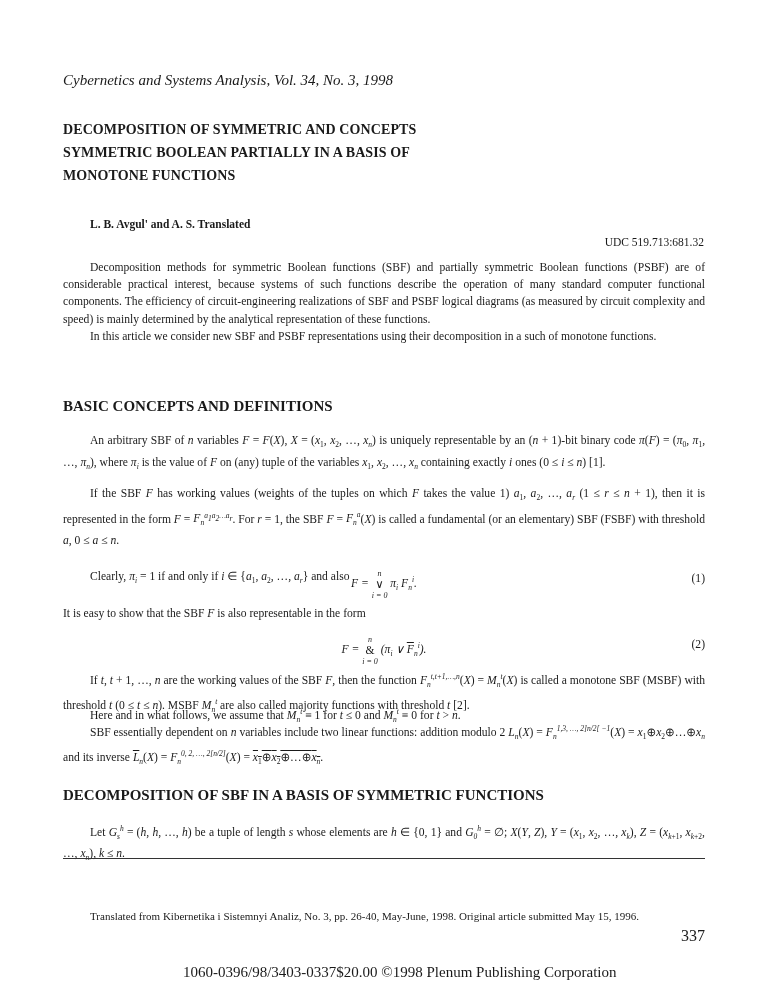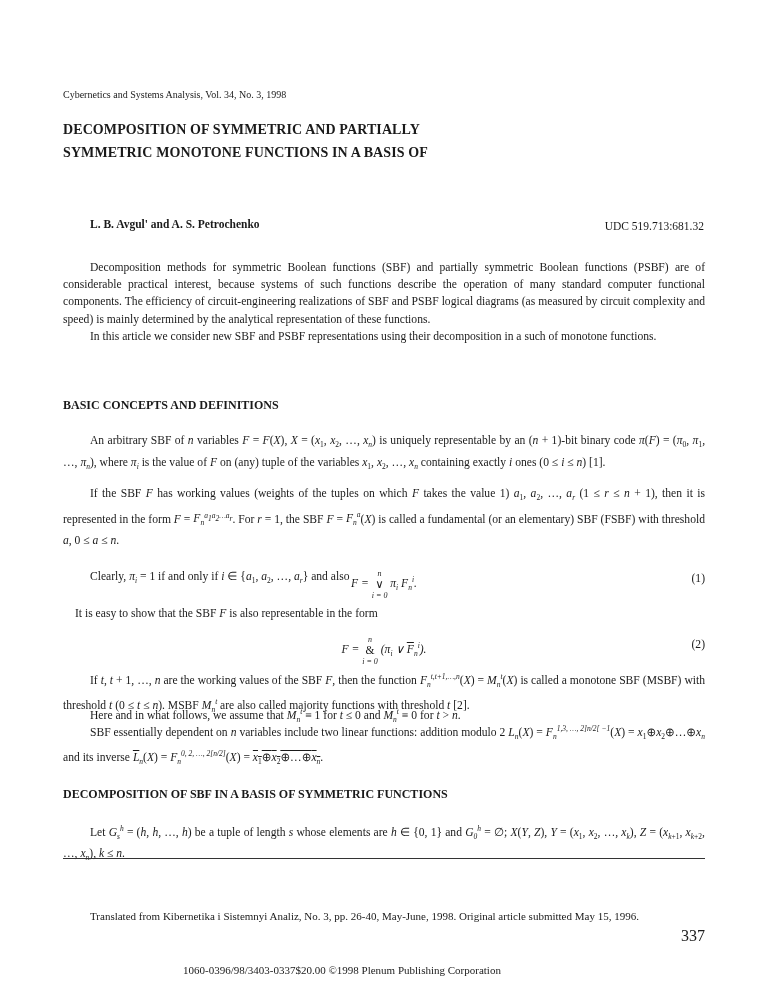--- a/index.html
+++ b/index.html
@@ -1,68 +1,69 @@
 <!DOCTYPE html>
 <html><head>
 <meta charset="utf-8">
 <style>
   html, body { margin: 0; padding: 0; background: #ffffff; }
   body { width: 768px; height: 994px; position: relative; overflow: hidden;
          font-family: "Liberation Serif", serif; color: #1a1a1a; }
   .abs { position: absolute; }
-  .journal { left: 63px; top: 89px; font-size: 10px; }
+  .journal { left: 63px; top: 72px; font-size: 15px; font-style: italic; }
   .title { left: 63px; top: 118px; font-size: 14px; font-weight: bold; line-height: 23px; letter-spacing: 0.1px; }
   .authors { left: 90px; top: 218px; font-size: 11.5px; font-weight: bold; }
-  .udc { right: 64px; top: 220px; font-size: 11.5px; }
+  .udc { right: 64px; top: 236px; font-size: 11.5px; }
   .body { left: 63px; width: 642px; font-size: 11.6px; line-height: 17.2px; text-align: justify; }
   .indent { text-indent: 27px; }
-  .heading { left: 63px; font-size: 12px; font-weight: bold; }
+  .heading { left: 63px; font-size: 15px; font-weight: bold; }
   .eq { left: 63px; width: 642px; font-size: 11.6px; }
   .eq .formula { position: absolute; left: 0; right: 0; text-align: center; font-style: italic; }
   .eq .num { position: absolute; right: 0; }
   .big { display: inline-block; text-align: center; vertical-align: middle; line-height: 11px; font-style: normal; }
   .big small { display: block; font-size: 8px; font-style: italic; }
   .rule { left: 63px; width: 642px; top: 858px; border-top: 1.6px solid #333; }
   .foot { left: 63px; width: 642px; top: 908px; font-size: 11px; line-height: 17.2px; text-align: justify; }
-  .copyright { left: 183px; top: 964px; font-size: 11px; }
+  .copyright { left: 183px; top: 964px; font-size: 15px; }
   .pagenum { right: 63px; top: 927px; font-size: 16px; }
   i { font-style: italic; }
   sub, sup { font-size: 7.5px; }
   .ov { text-decoration: overline; }
 </style>
 </head>
 <body>
 
 <div class="abs journal">Cybernetics and Systems Analysis, Vol. 34, No. 3, 1998</div>
 
 <div class="abs title">
-  <div>DECOMPOSITION OF SYMMETRIC AND PARTIALLY</div>
-  <div>SYMMETRIC MONOTONE FUNCTIONS IN A BASIS OF</div>
+  <div>DECOMPOSITION OF SYMMETRIC AND CONCEPTS</div>
+  <div>SYMMETRIC BOOLEAN PARTIALLY IN A BASIS OF</div>
+  <div>MONOTONE FUNCTIONS</div>
 </div>
 
-<div class="abs authors">L. B. Avgul' and A. S. Petrochenko</div>
+<div class="abs authors">L. B. Avgul' and A. S. Translated</div>
 <div class="abs udc">UDC 519.713:681.32</div>
 
 <div class="abs body indent" style="top:259px;">Decomposition methods for symmetric Boolean functions (SBF) and partially symmetric Boolean functions (PSBF) are of considerable practical interest, because systems of such functions describe the operation of many standard computer functional components. The efficiency of circuit-engineering realizations of SBF and PSBF logical diagrams (as measured by circuit complexity and speed) is mainly determined by the analytical representation of these functions.</div>
 <div class="abs body indent" style="top:328px;">In this article we consider new SBF and PSBF representations using their decomposition in a such of monotone functions.</div>
 
 <div class="abs heading" style="top:398px;">BASIC CONCEPTS AND DEFINITIONS</div>
 
 <div class="abs body indent" style="top:432px;">An arbitrary SBF of <i>n</i> variables <i>F</i> = <i>F</i>(<i>X</i>), <i>X</i> = (<i>x</i><sub>1</sub>, <i>x</i><sub>2</sub>, …, <i>x<sub>n</sub></i>) is uniquely representable by an (<i>n</i> + 1)-bit binary code <i>π</i>(<i>F</i>) = (<i>π</i><sub>0</sub>, <i>π</i><sub>1</sub>, …, <i>π<sub>n</sub></i>), where <i>π<sub>i</sub></i> is the value of <i>F</i> on (any) tuple of the variables <i>x</i><sub>1</sub>, <i>x</i><sub>2</sub>, …, <i>x<sub>n</sub></i> containing exactly <i>i</i> ones (0 ≤ <i>i</i> ≤ <i>n</i>) [1].</div>
 
 <div class="abs body indent" style="top:485px;">If the SBF <i>F</i> has working values (weights of the tuples on which <i>F</i> takes the value 1) <i>a</i><sub>1</sub>, <i>a</i><sub>2</sub>, …, <i>a<sub>r</sub></i> (1 ≤ <i>r</i> ≤ <i>n</i> + 1), then it is represented in the form <i>F</i> = <i>F<sub>n</sub><sup>a<sub>1</sub>a<sub>2</sub>…a<sub>r</sub></sup></i>. For <i>r</i> = 1, the SBF <i>F</i> = <i>F<sub>n</sub><sup>a</sup></i>(<i>X</i>) is called a fundamental (or an elementary) SBF (FSBF) with threshold <i>a</i>, 0 ≤ <i>a</i> ≤ <i>n</i>.</div>
 
 <div class="abs body indent" style="top:568px;">Clearly, <i>π<sub>i</sub></i> = 1 if and only if <i>i</i> ∈ {<i>a</i><sub>1</sub>, <i>a</i><sub>2</sub>, …, <i>a<sub>r</sub></i>} and also</div>
 
 <div class="abs eq" style="top:562px; height:36px;">
   <div class="formula" style="top:6px;"><i>F</i> = <span class="big"><small>n</small>∨<small>i = 0</small></span> <i>π<sub>i</sub></i> <i>F<sub>n</sub><sup>i</sup></i>.</div>
   <div class="num" style="top:10px;">(1)</div>
 </div>
 
-<div class="abs body" style="top:605px;margin-left:12px;">It is easy to show that the SBF <i>F</i> is also representable in the form</div>
+<div class="abs body" style="top:605px;">It is easy to show that the SBF <i>F</i> is also representable in the form</div>
 
 <div class="abs eq" style="top:628px; height:36px;">
   <div class="formula" style="top:6px;"><i>F</i> = <span class="big"><small>n</small>&amp;<small>i = 0</small></span> (<i>π<sub>i</sub></i> ∨ <span class="ov"><i>F</i></span><i><sub>n</sub><sup>i</sup></i>).</div>
   <div class="num" style="top:10px;">(2)</div>
 </div>
 
 <div class="abs body indent" style="top:668px;">If <i>t</i>, <i>t</i> + 1, …, <i>n</i> are the working values of the SBF <i>F</i>, then the function <i>F<sub>n</sub><sup>t,t+1,…,n</sup></i>(<i>X</i>) = <i>M<sub>n</sub><sup>t</sup></i>(<i>X</i>) is called a monotone SBF (MSBF) with threshold <i>t</i> (0 ≤ <i>t</i> ≤ <i>n</i>). MSBF <i>M<sub>n</sub><sup>t</sup></i> are also called majority functions with threshold <i>t</i> [2].</div>
 
 <div class="abs body indent" style="top:703px;">Here and in what follows, we assume that <i>M<sub>n</sub><sup>t</sup></i> ≡ 1 for <i>t</i> ≤ 0 and <i>M<sub>n</sub><sup>t</sup></i> ≡ 0 for <i>t</i> &gt; <i>n</i>.</div>
 

